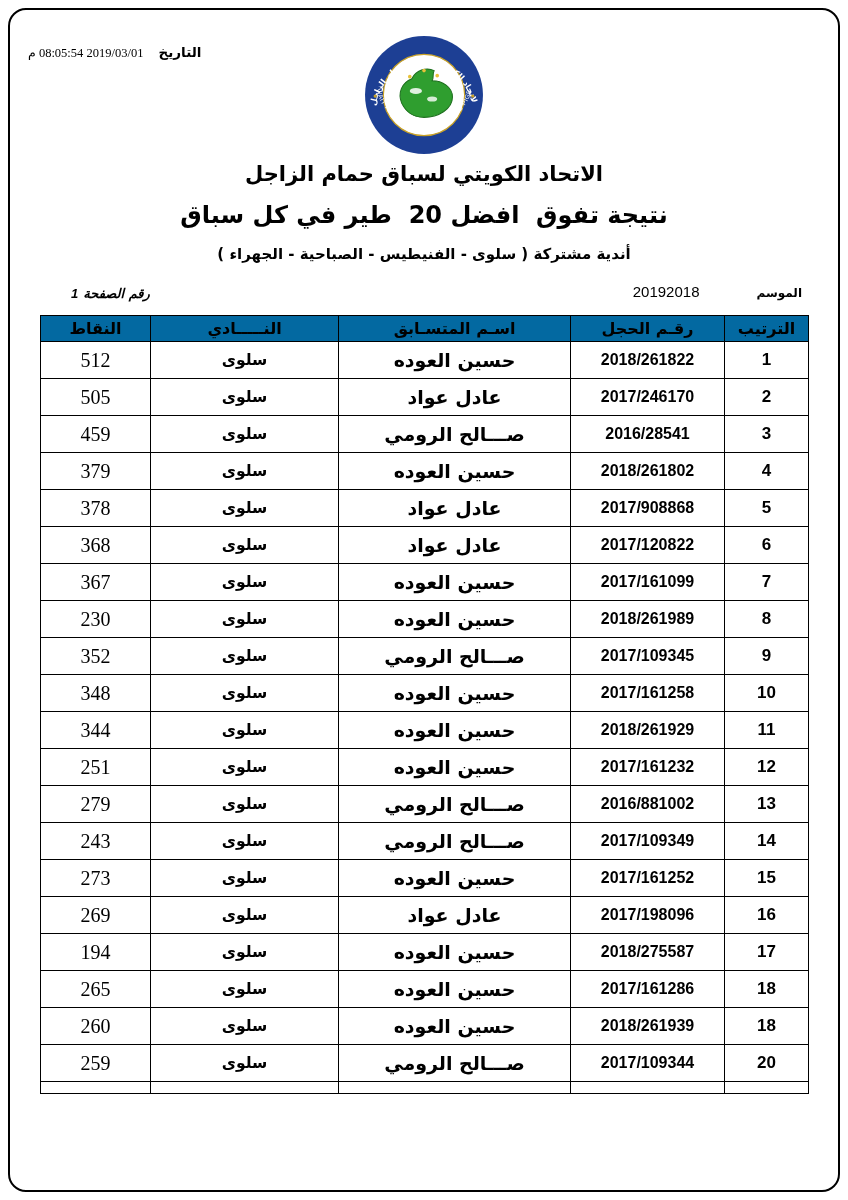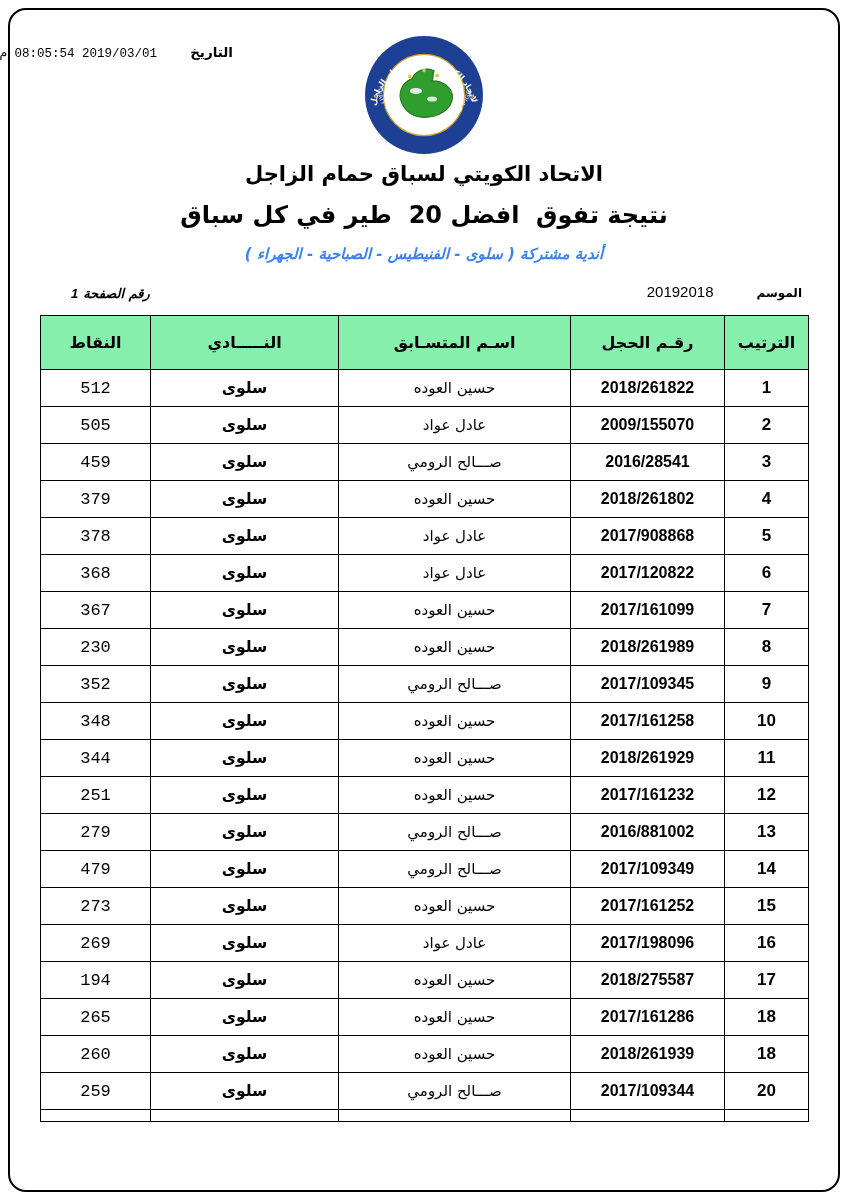--- a/index.html
+++ b/index.html
@@ -18,22 +18,22 @@
     pointer-events:none;
   }
   
   .date-block {
     position:absolute; top:42px; left:28px; width:205px;
     direction:rtl; text-align:left;
     white-space:nowrap;
   }
   .date-block .lbl { font-weight:bold; font-size:13.5px; }
   .date-block .val {
-    font-family:Liberation Mono, monospace;
-    font-size:12.5px; margin-right:28px;
+    font-family:Liberation Serif, serif;
+    font-size:12.5px; margin-right:10px;
   }
   
   .logo-wrap {
     position:absolute; top:34px; left:50%; transform:translateX(-50%);
     width:122px; height:122px;
   }
   
   .title1, .title2, .title3 {
     position:absolute; left:0; width:100%;
     text-align:center; font-weight:bold; direction:rtl;
@@ -43,21 +43,21 @@
   .title2 { top:201px; font-size:24px; }
   .title3 { top:245px; font-size:15px; }
   
   .season {
     position:absolute; top:282px; right:46px;
     direction:rtl; white-space:nowrap;
   }
   .season .lbl { font-weight:bold; font-size:12px; }
   .season .val {
     font-family:"Liberation Sans", sans-serif;
-    font-size:15px; margin-right:38px;
+    font-size:15px; margin-right:52px;
   }
   .pageno {
     position:absolute; top:283px; left:55px;
     direction:ltr; white-space:nowrap;font-style:italic;
   }
   .pageno .lbl { font-weight:bold; font-size:13px; }
   .pageno .num {
     font-family:"Liberation Sans", sans-serif;
     font-weight:bold; font-size:13px; margin-left:16px;
   }
@@ -66,29 +66,29 @@
     position:absolute; top:315px; left:40px;
     width:768px; direction:rtl;
     border-collapse:collapse; table-layout:fixed;
   }
   .report th, .report td {
     border:1px solid #000;
     text-align:center; vertical-align:middle;
     overflow:hidden; padding:0;
   }
   .report thead th {
-    height:54px; background:#86efac;
+    height:26px; background:#0369a1;
     font-size:16px; font-weight:bold;
   }
   .report tbody td { height:37px; }
   .c-rank   { font-family:"Liberation Sans", sans-serif; font-weight:bold; font-size:17px; }
   .c-ring   { font-family:"Liberation Sans", sans-serif; font-weight:bold; font-size:16px; }
-  .c-name   { font-weight:normal; font-size:15px;margin-left:42px; }
+  .c-name   { font-weight:bold; font-size:19px;margin-left:42px; }
   .c-club   { font-weight:bold; font-size:15.5px; }
-  .c-points { font-family:Liberation Mono, monospace; font-size:17px; }
+  .c-points { font-family:Liberation Serif, serif; font-size:20px; }
   .report tfoot td { height:12px; }
 </style>
 </head>
 <body>
 
 <div class="page-border"></div>
 
 <div class="date-block">
   <span class="lbl">التاريخ</span>
   <span class="val">2019/03/01 08:05:54 م</span>
@@ -112,21 +112,21 @@
     <ellipse cx="52" cy="56" rx="6" ry="3" fill="#ffffff" opacity="0.85"></ellipse>
     <ellipse cx="68" cy="64" rx="5" ry="2.5" fill="#ffffff" opacity="0.8"></ellipse>
     <circle cx="46" cy="42" r="1.8" fill="#e8c13a"></circle>
     <circle cx="60" cy="36" r="1.8" fill="#e8c13a"></circle>
     <circle cx="73" cy="41" r="1.8" fill="#e8c13a"></circle>
   </svg>
 </div>
 
 <div class="title1">الاتحاد الكويتي لسباق حمام الزاجل</div>
 <div class="title2">نتيجة تفوق  افضل 20  طير في كل سباق</div>
-<div class="title3" id="clubsLine" style="color: #3b82f6; font-style: italic;">أندية مشتركة ( سلوى - الفنيطيس - الصباحية - الجهراء )</div>
+<div class="title3" id="clubsLine" style="color: #000000;">أندية مشتركة ( سلوى - الفنيطيس - الصباحية - الجهراء )</div>
 
 <div class="season">
   <span class="lbl">الموسم</span>
   <span class="val">20192018</span>
 </div>
 <div class="pageno">
   <span class="lbl">رقم الصفحة</span>
   <span class="num">1</span>
 </div>
 
@@ -144,21 +144,21 @@
   <tr>
     <td class="c-rank">1</td>
     <td class="c-ring">2018/261822</td>
     <td class="c-name">حسين العوده</td>
     <td class="c-club">سلوى</td>
     <td class="c-points">512</td>
   </tr>
 
   <tr>
     <td class="c-rank">2</td>
-    <td class="c-ring">2009/155070</td>
+    <td class="c-ring">2017/246170</td>
     <td class="c-name">عادل عواد</td>
     <td class="c-club">سلوى</td>
     <td class="c-points">505</td>
   </tr>
 
   <tr>
     <td class="c-rank">3</td>
     <td class="c-ring">2016/28541</td>
     <td class="c-name">صـــالح الرومي</td>
     <td class="c-club">سلوى</td>
@@ -243,21 +243,21 @@
     <td class="c-name">صـــالح الرومي</td>
     <td class="c-club">سلوى</td>
     <td class="c-points">279</td>
   </tr>
 
   <tr>
     <td class="c-rank">14</td>
     <td class="c-ring">2017/109349</td>
     <td class="c-name">صـــالح الرومي</td>
     <td class="c-club">سلوى</td>
-    <td class="c-points">479</td>
+    <td class="c-points">243</td>
   </tr>
 
   <tr>
     <td class="c-rank">15</td>
     <td class="c-ring">2017/161252</td>
     <td class="c-name">حسين العوده</td>
     <td class="c-club">سلوى</td>
     <td class="c-points">273</td>
   </tr>
 

